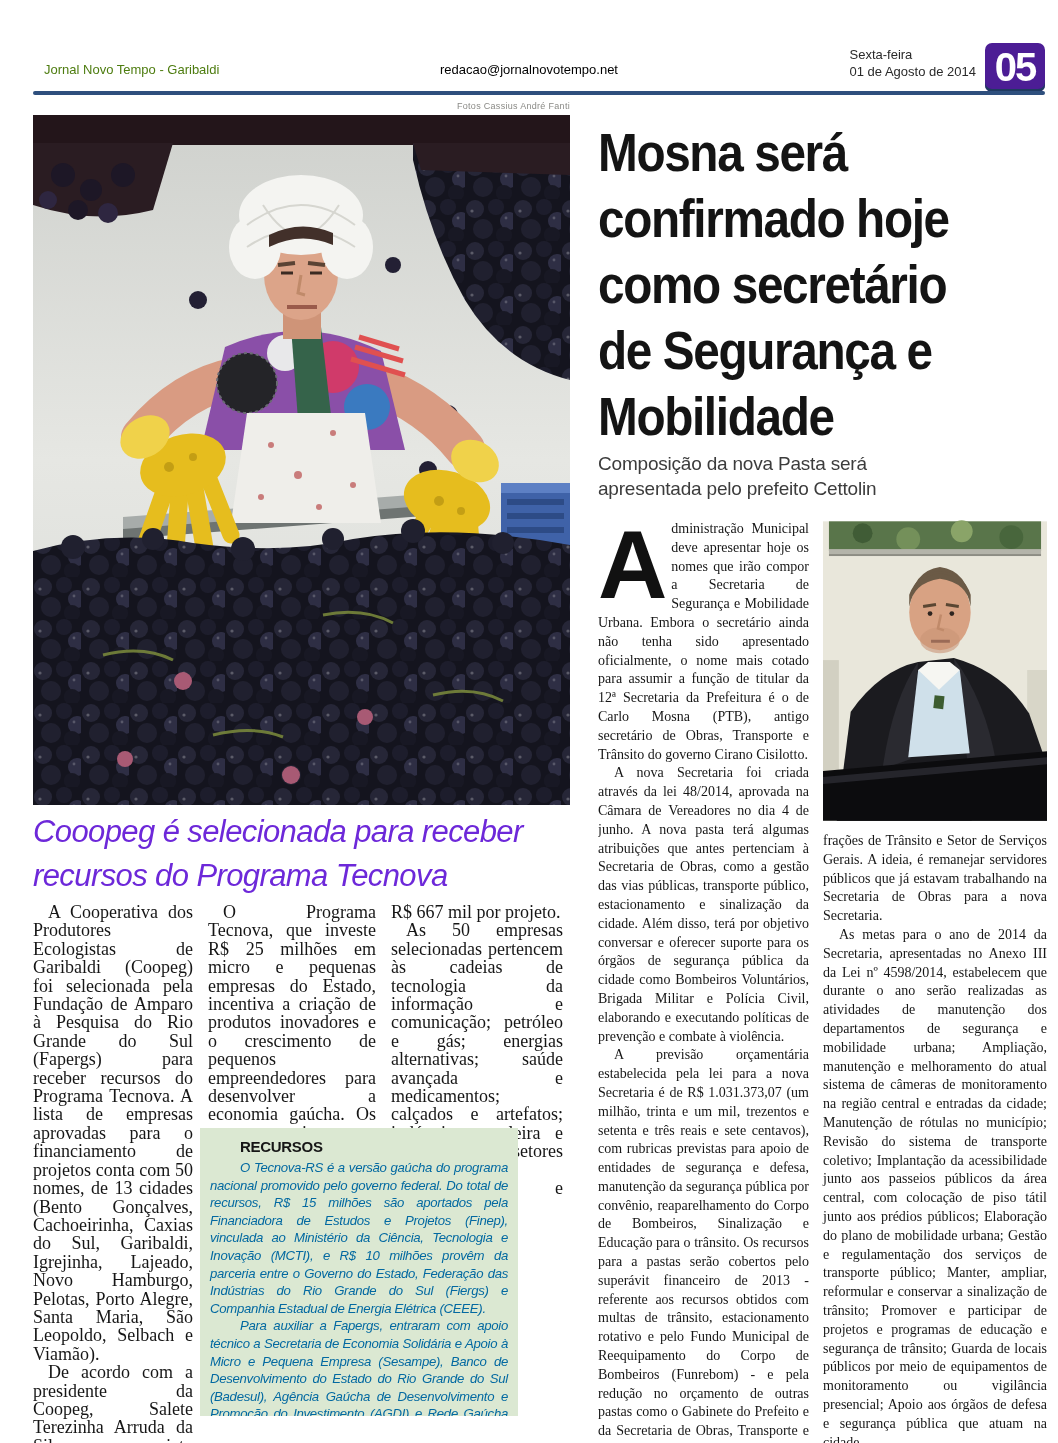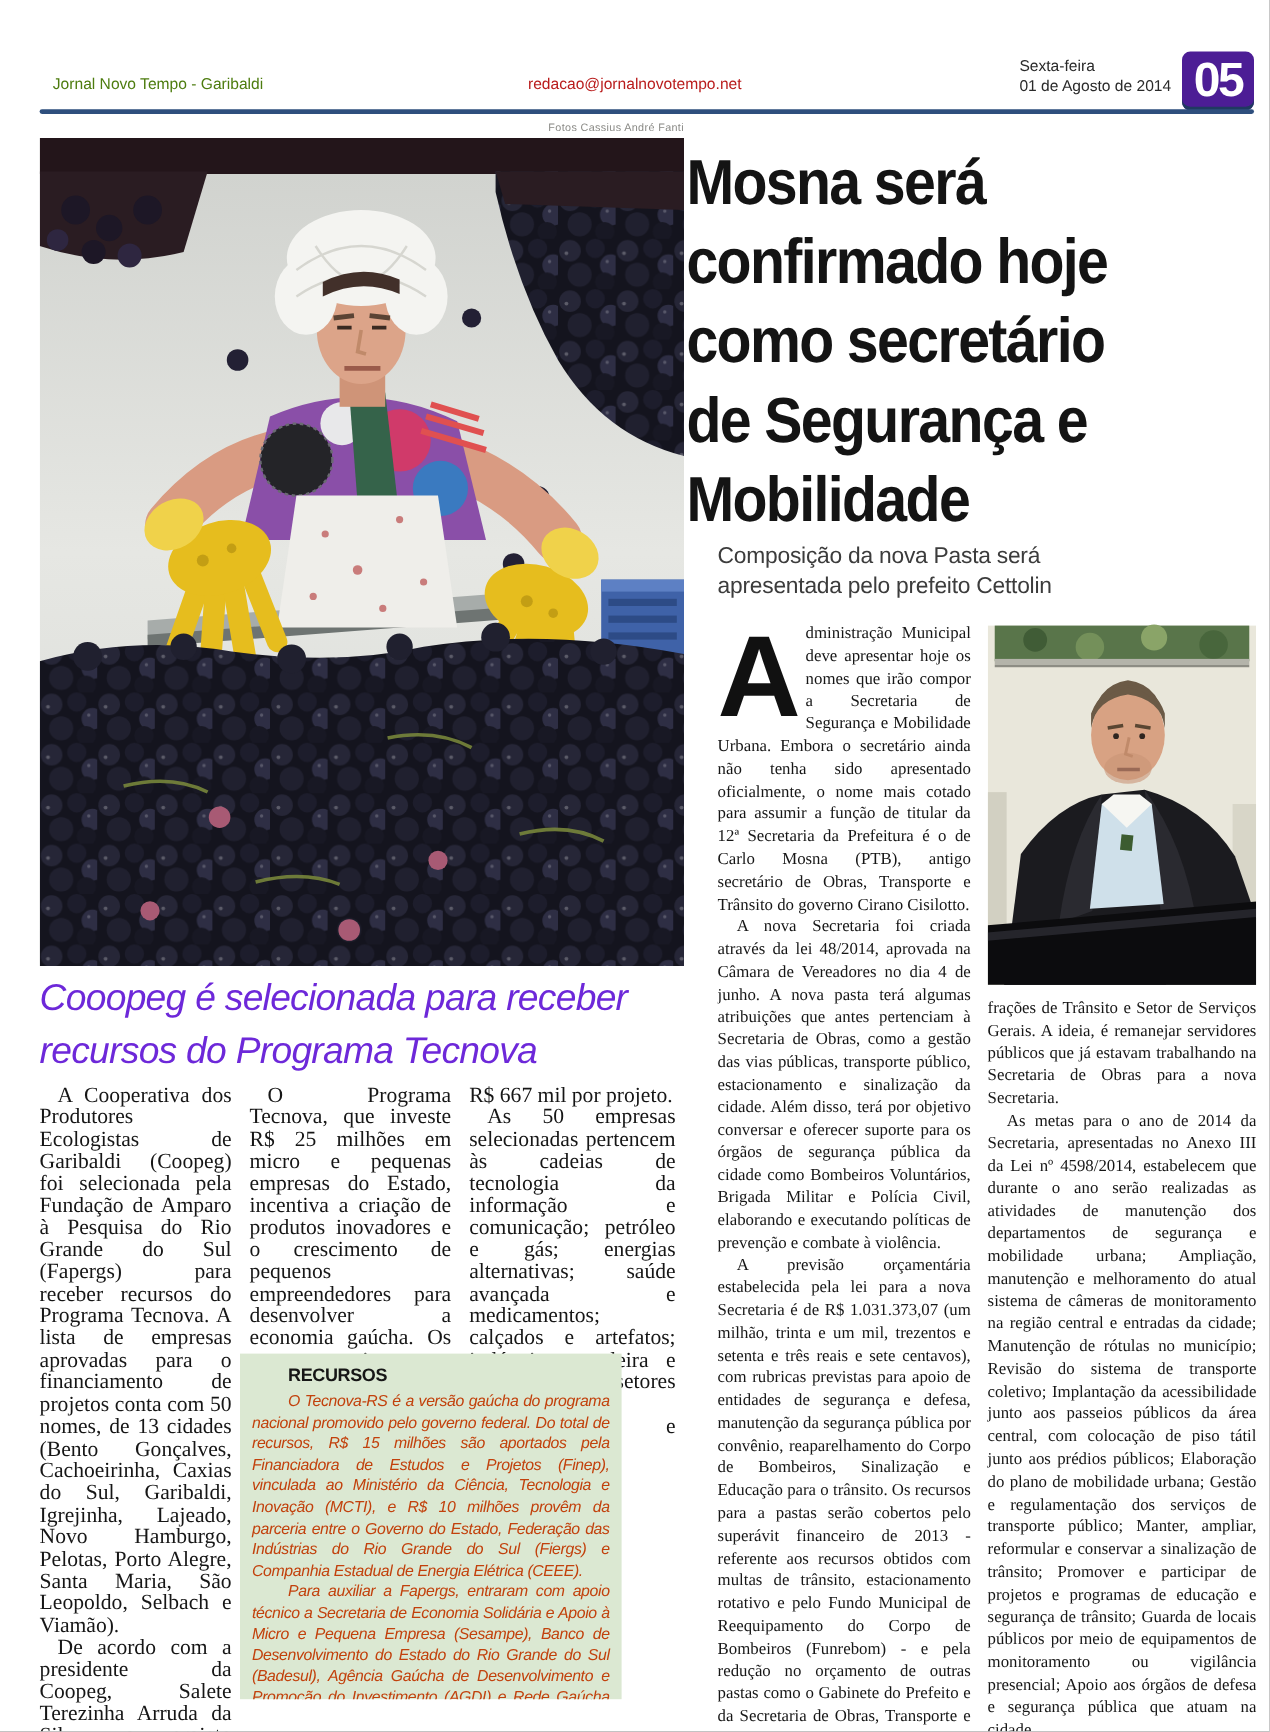--- a/index.html
+++ b/index.html
@@ -2,36 +2,36 @@
 <html><head>
 <meta charset="utf-8">
 <style>
   html,body{margin:0;padding:0;background:#9a9a9a;}
   #page{
     position:relative;width:1058px;height:1443px;margin:0 auto;background:#ffffff;
     font-family:"Liberation Serif",serif;color:#161616;overflow:hidden;
   }
   
   .hdr-name{position:absolute;left:44px;top:62px;font:13px "Liberation Sans",sans-serif;color:#4d7c0f;}
-  .hdr-email{position:absolute;left:0;right:0;top:62px;text-align:center;font:13px "Liberation Sans",sans-serif;color:#b91c1c;}
+  .hdr-email{position:absolute;left:0;right:0;top:62px;text-align:center;font:13px "Liberation Sans",sans-serif;color:#000000;}
   .hdr-dateblock{position:absolute;right:82px;top:46px;text-align:left;font:13px/17px "Liberation Sans",sans-serif;color:#2a2a2a;}
   .page-badge{
     position:absolute;left:985px;top:43px;width:60px;height:49px;background:#4c1d95;
     border-radius:7px;display:flex;align-items:center;justify-content:center;
     color:#fff;font:bold 40px "Liberation Sans",sans-serif;letter-spacing:-2px;
     box-shadow:inset 0 -3px 0 #1f3a60;
   }
   .hdr-rule{position:absolute;left:33px;top:91px;width:1012px;height:4px;background:#2e4f7d;border-radius:2px;}
   
   .photo-credit{position:absolute;left:33px;top:101px;width:537px;text-align:right;
     font:9px "Liberation Sans",sans-serif;color:#8a8a86;letter-spacing:.3px;}
   .main-photo{position:absolute;left:33px;top:115px;width:537px;height:690px;overflow:hidden;}
   .man-photo{width:224px;height:302px;margin:0 0 10px 0;overflow:hidden;}
   
-  .headline{position:absolute;left:572px;top:120px;width:460px;}
+  .headline{position:absolute;left:598px;top:120px;width:460px;}
   .headline .hl-line{
     font:bold 53px/66px "Liberation Sans",sans-serif;color:#141414;letter-spacing:-1.5px;
     white-space:nowrap;display:inline-block;transform:scaleX(.9);transform-origin:0 50%;
   }
   .headline .hl-row{height:66px;}
   .subhead{position:absolute;left:598px;top:451px;width:372px;
     font:19px/25px "Liberation Sans",sans-serif;color:#3c3c3c;letter-spacing:-.2px;}
   .right-body{position:absolute;left:598px;top:520px;width:449px;height:923px;display:flex;gap:14px;overflow:hidden;}
   .rcol1{width:211px;}
   .rcol2{width:224px;}
@@ -48,21 +48,21 @@
   .lcol1{width:160px;} .lcol2{width:168px;} .lcol3{width:172px;}
   .left-body p{margin:0;font-size:18px;line-height:18.4px;text-align:justify;}
   .left-body p.indent{text-indent:15px;}
   
   .recursos{
     position:absolute;left:200px;top:1128px;width:318px;height:288px;background:#dbe8d2;
     padding:10px 10px 10px 10px;box-sizing:border-box;overflow:hidden;
   }
   .recursos-title{margin:0 0 4px 30px;font:bold 15px "Liberation Sans",sans-serif;color:#161616;letter-spacing:-.3px;}
   .recursos p.rp{
-    margin:0;font:italic 13.2px/17.6px "Liberation Sans",sans-serif;color:#c2410c;
+    margin:0;font:italic 13.2px/17.6px "Liberation Sans",sans-serif;color:#0369a1;
     letter-spacing:-.3px;text-align:justify;text-indent:30px;
   }
 </style>
 </head>
 <body>
 
 <div id="page">
 
   <div class="hdr-name">Jornal Novo Tempo - Garibaldi</div>
   <div class="hdr-email">redacao@jornalnovotempo.net</div>

